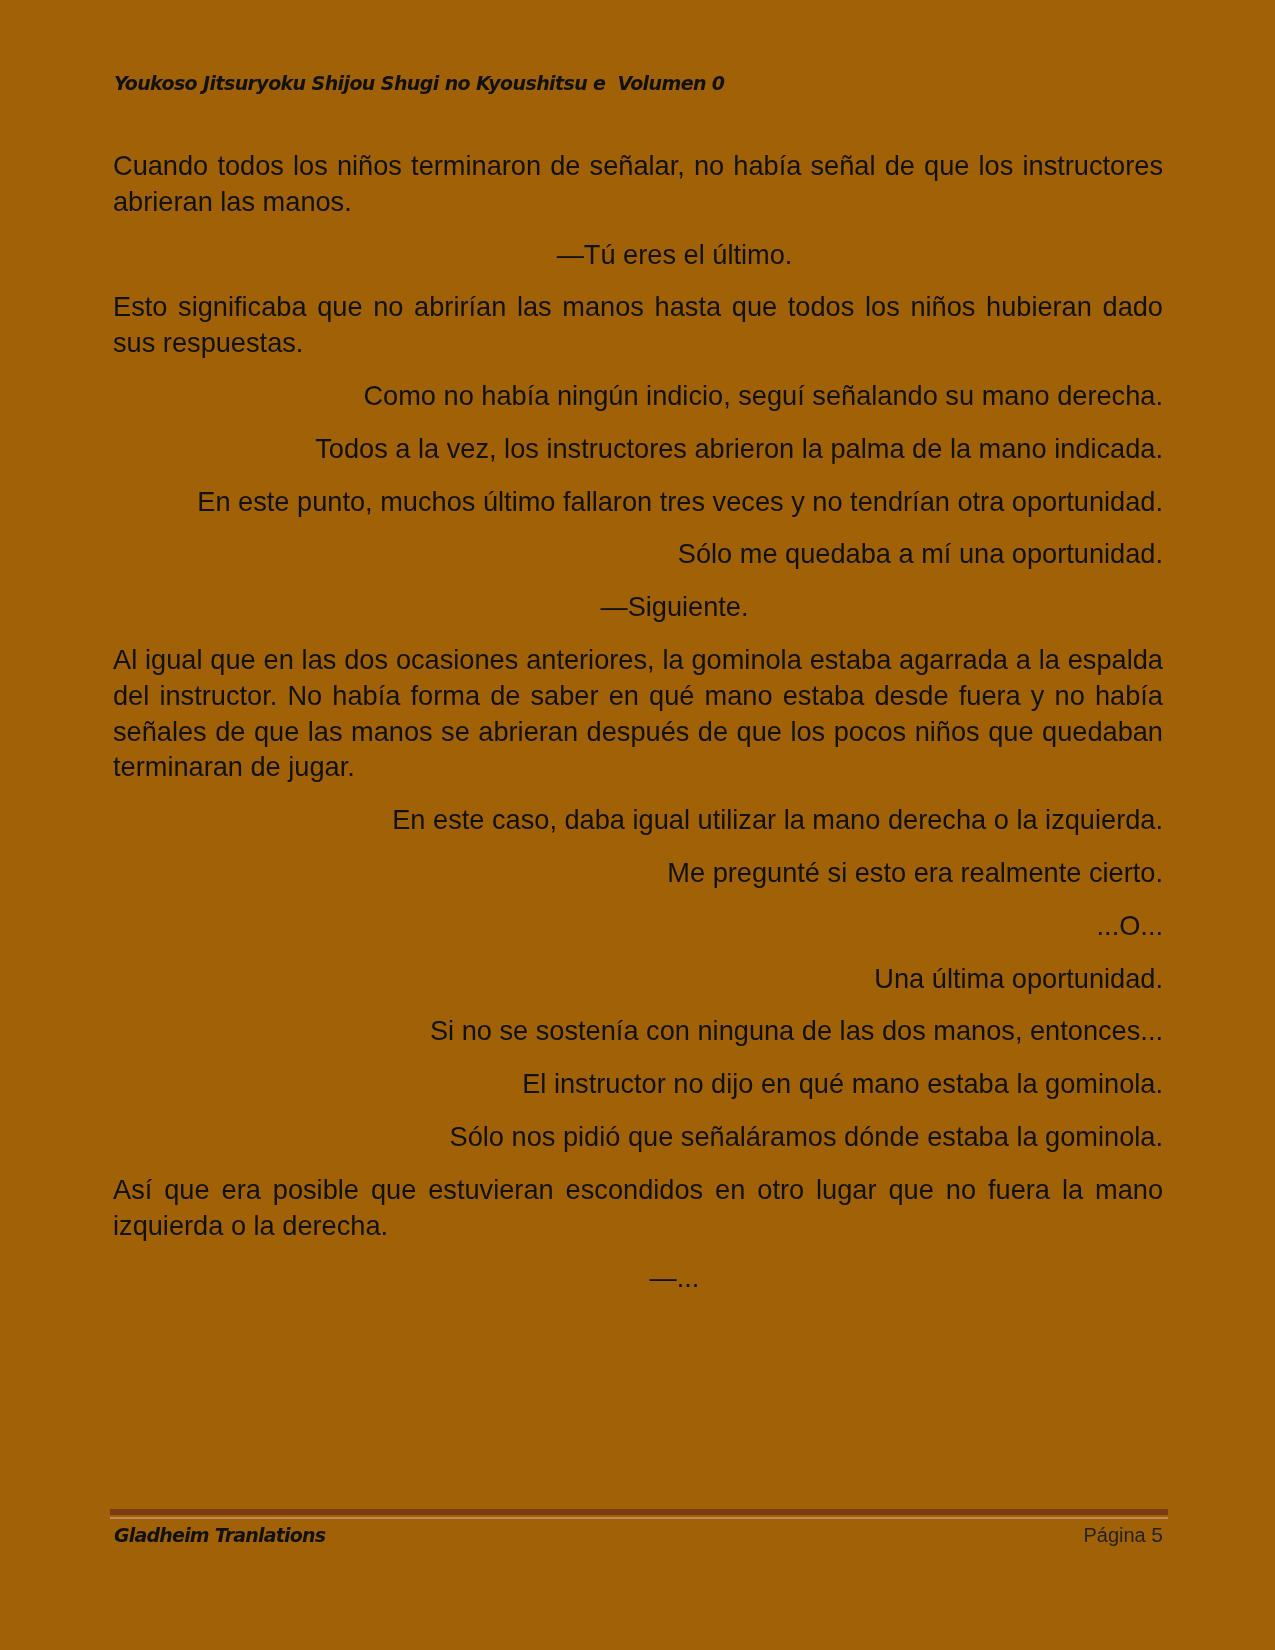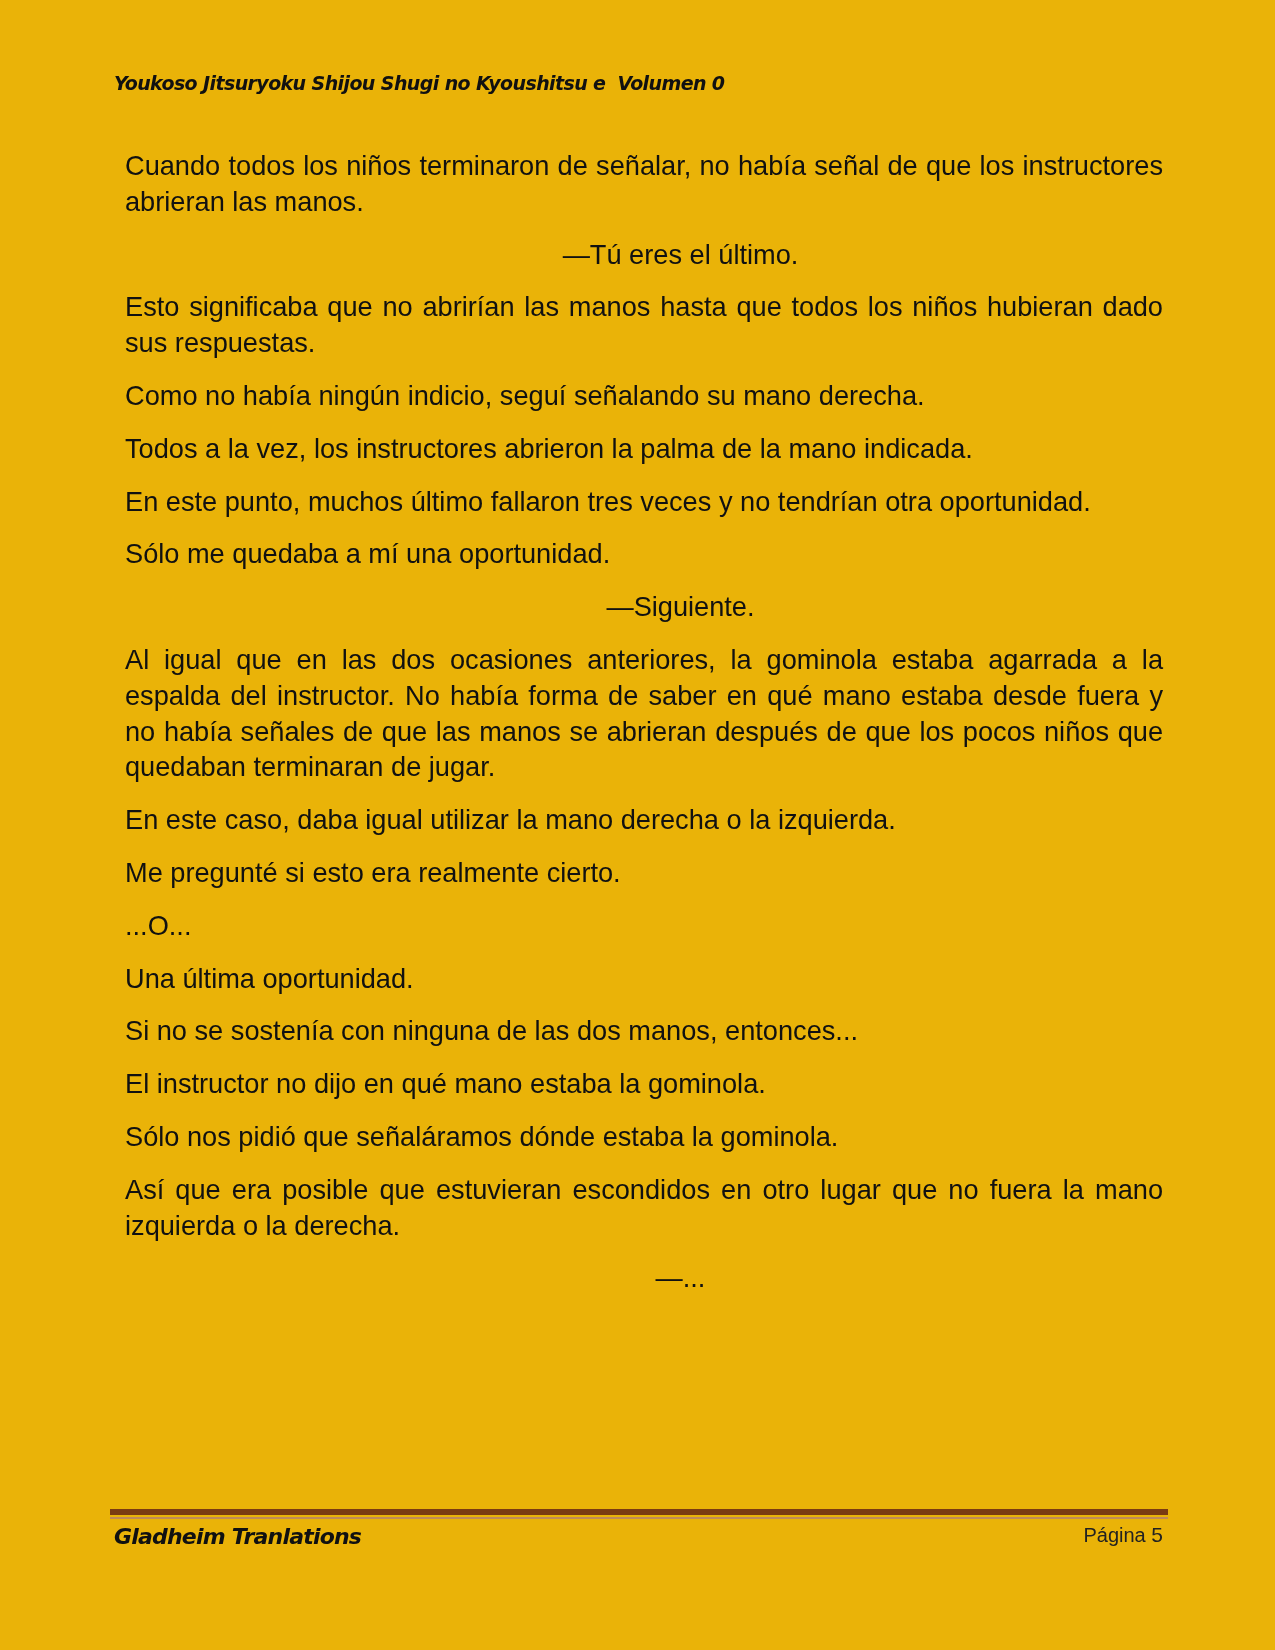--- a/index.html
+++ b/index.html
@@ -1,41 +1,41 @@
 <!DOCTYPE html>
 <html><head>
 <meta charset="utf-8">
 <style>
   html, body { margin: 0; padding: 0; background: #ffffff; }
   body { width: 1275px; height: 1650px; position: relative; overflow: hidden; }
-  .page { position: absolute; left: 0; top: 0; width: 1275px; height: 1650px; background: #eab308; }
+  .page { position: absolute; left: 0; top: 0; width: 1275px; height: 1650px; background: #a16207; }
   .header {
     position: absolute; left: 114px; top: 72px;
     font-family: "DejaVu Sans", sans-serif; font-style: italic; font-weight: bold;
     font-size: 19px; letter-spacing: -0.6px; color: #111;
     white-space: pre;
   }
   .body {
     position: absolute; left: 113px; top: 148px; width: 1050px;
     font-family: "Liberation Sans", sans-serif; font-size: 27.2px; color: #111;
     line-height: 35.8px;
   }
-  .para { margin: 0 0 17px 12px; text-align: justify; }
-  .para.single { text-align: left; }
+  .para { margin: 0 0 17px 0; text-align: justify; }
+  .para.single { text-align: right; }
   .para.dialog { padding-left: 73px; text-align: center; }
   .rule-thick {
     position: absolute; left: 110px; top: 1509px; width: 1058px; height: 6px; background: #7b3b12;
   }
   .rule-thin {
     position: absolute; left: 110px; top: 1517px; width: 1058px; height: 2px; background: #c08a5a;
   }
   .footer-left {
     position: absolute; left: 114px; top: 1524px;
     font-family: "DejaVu Sans", sans-serif; font-style: italic; font-weight: bold;
-    font-size: 22px; letter-spacing: -0.8px; color: #111;
+    font-size: 19px; letter-spacing: -0.8px; color: #111;
   }
   .footer-right {
     position: absolute; right: 112px; top: 1523px;
     font-family: "Liberation Sans", sans-serif; font-size: 20px; color: #222;
   }
   .footer-right .num { font-size: 21px; }
 </style>
 </head>
 <body>
 

